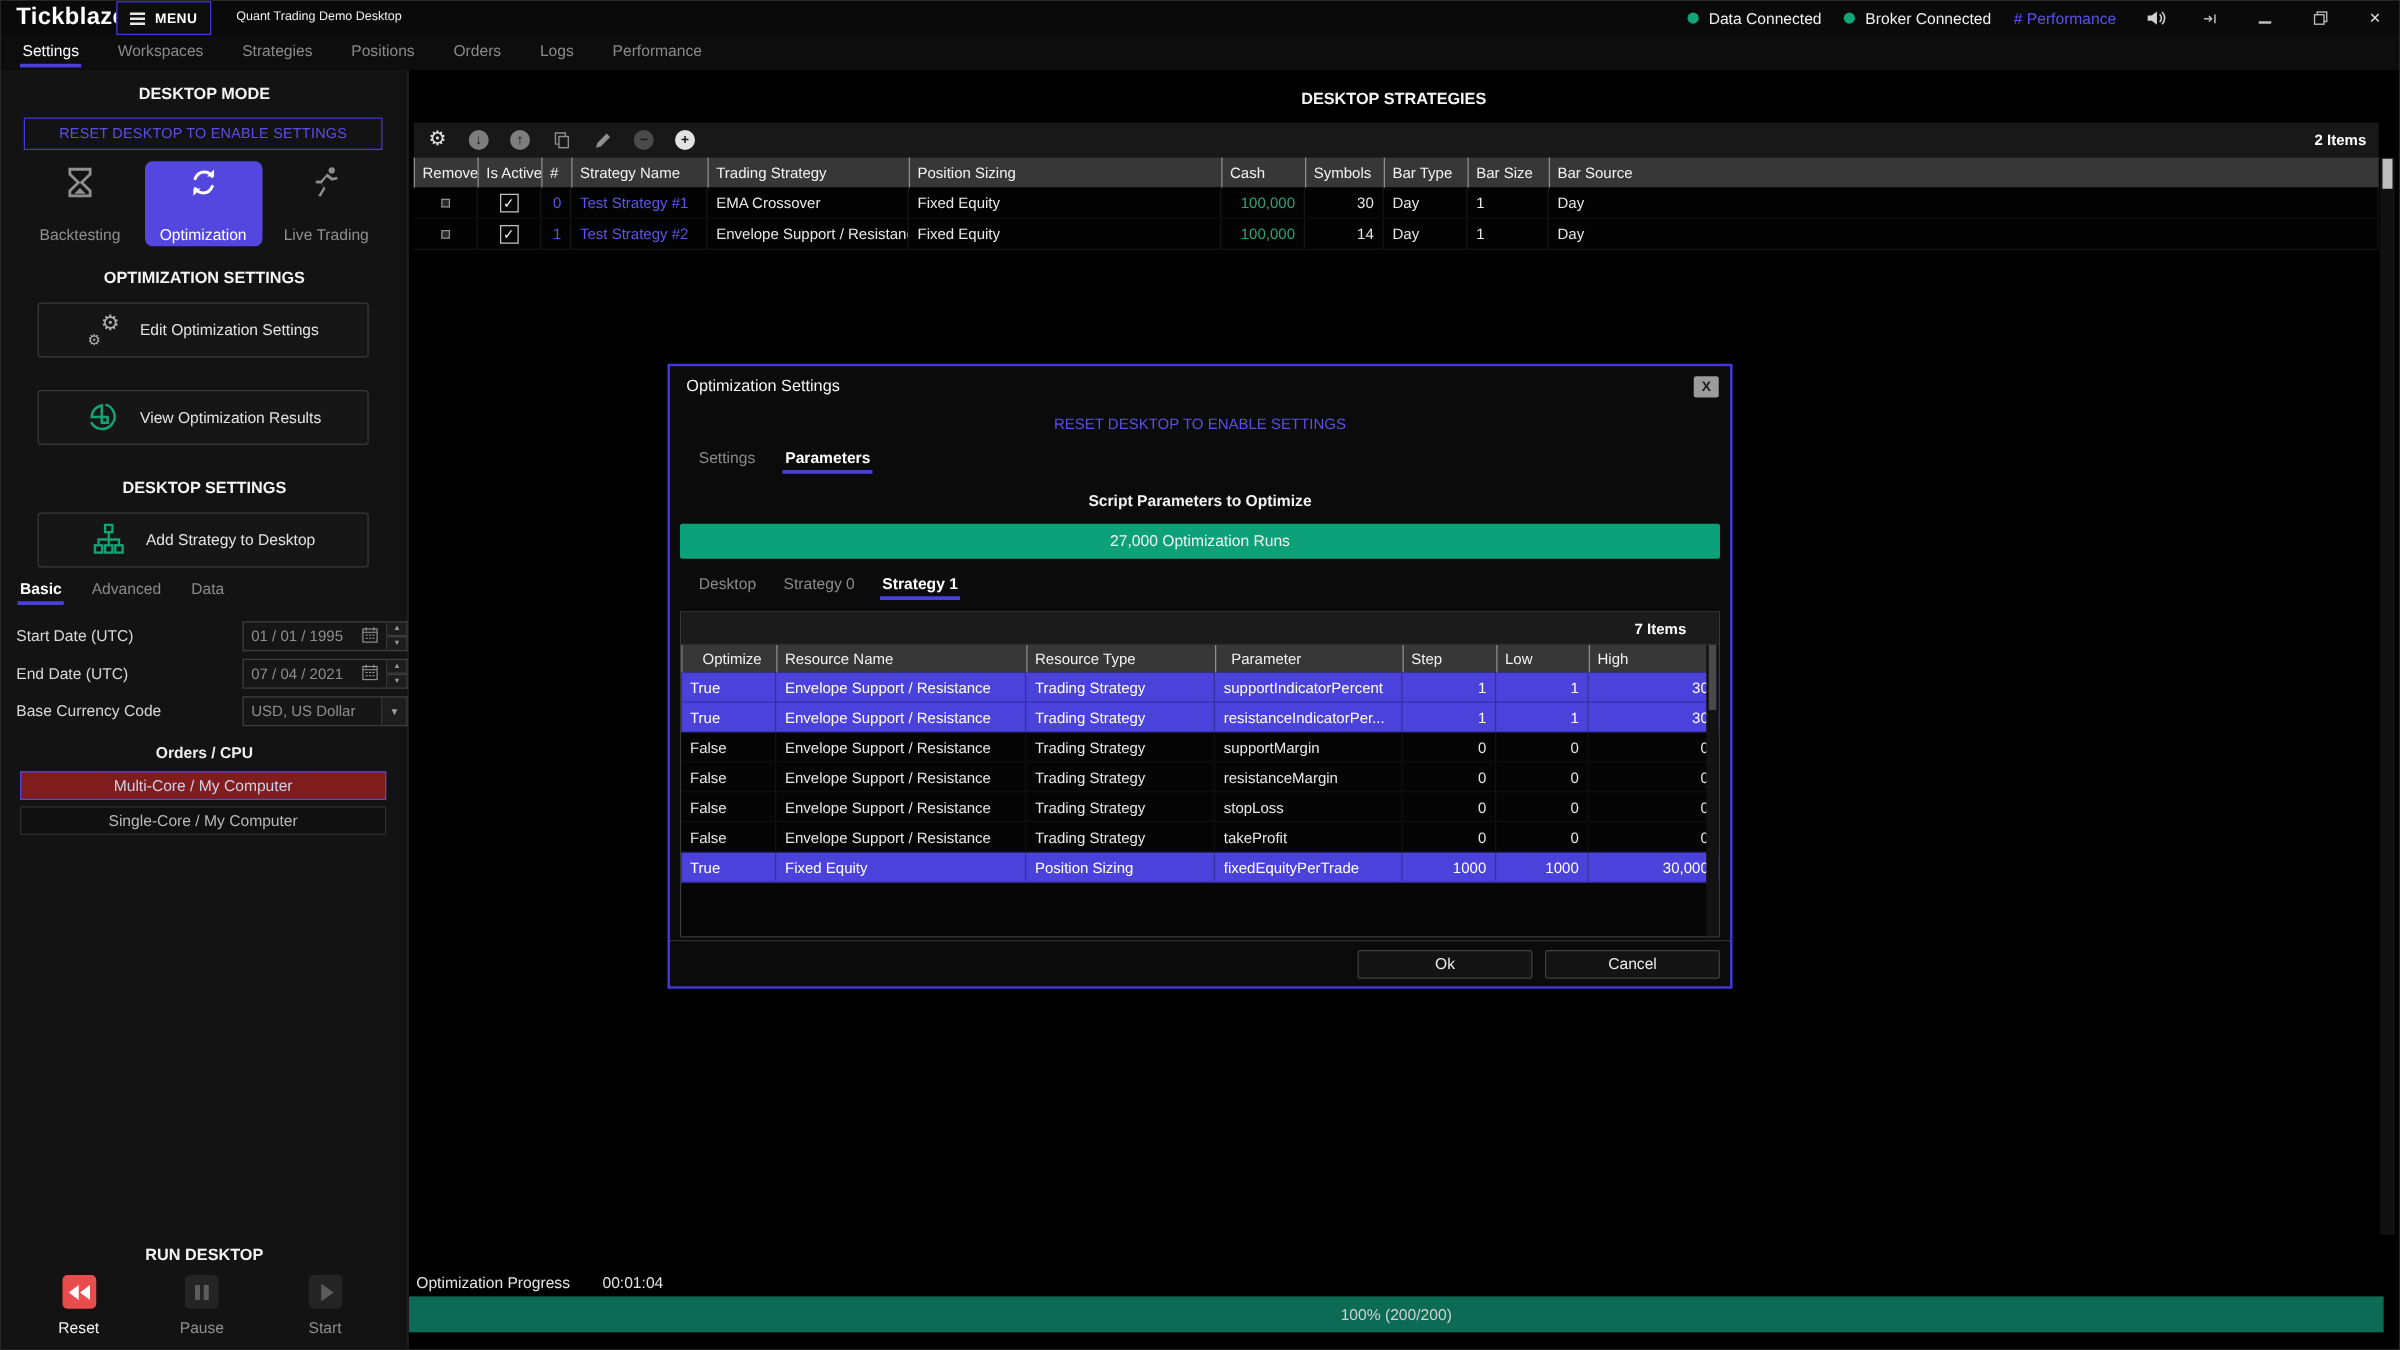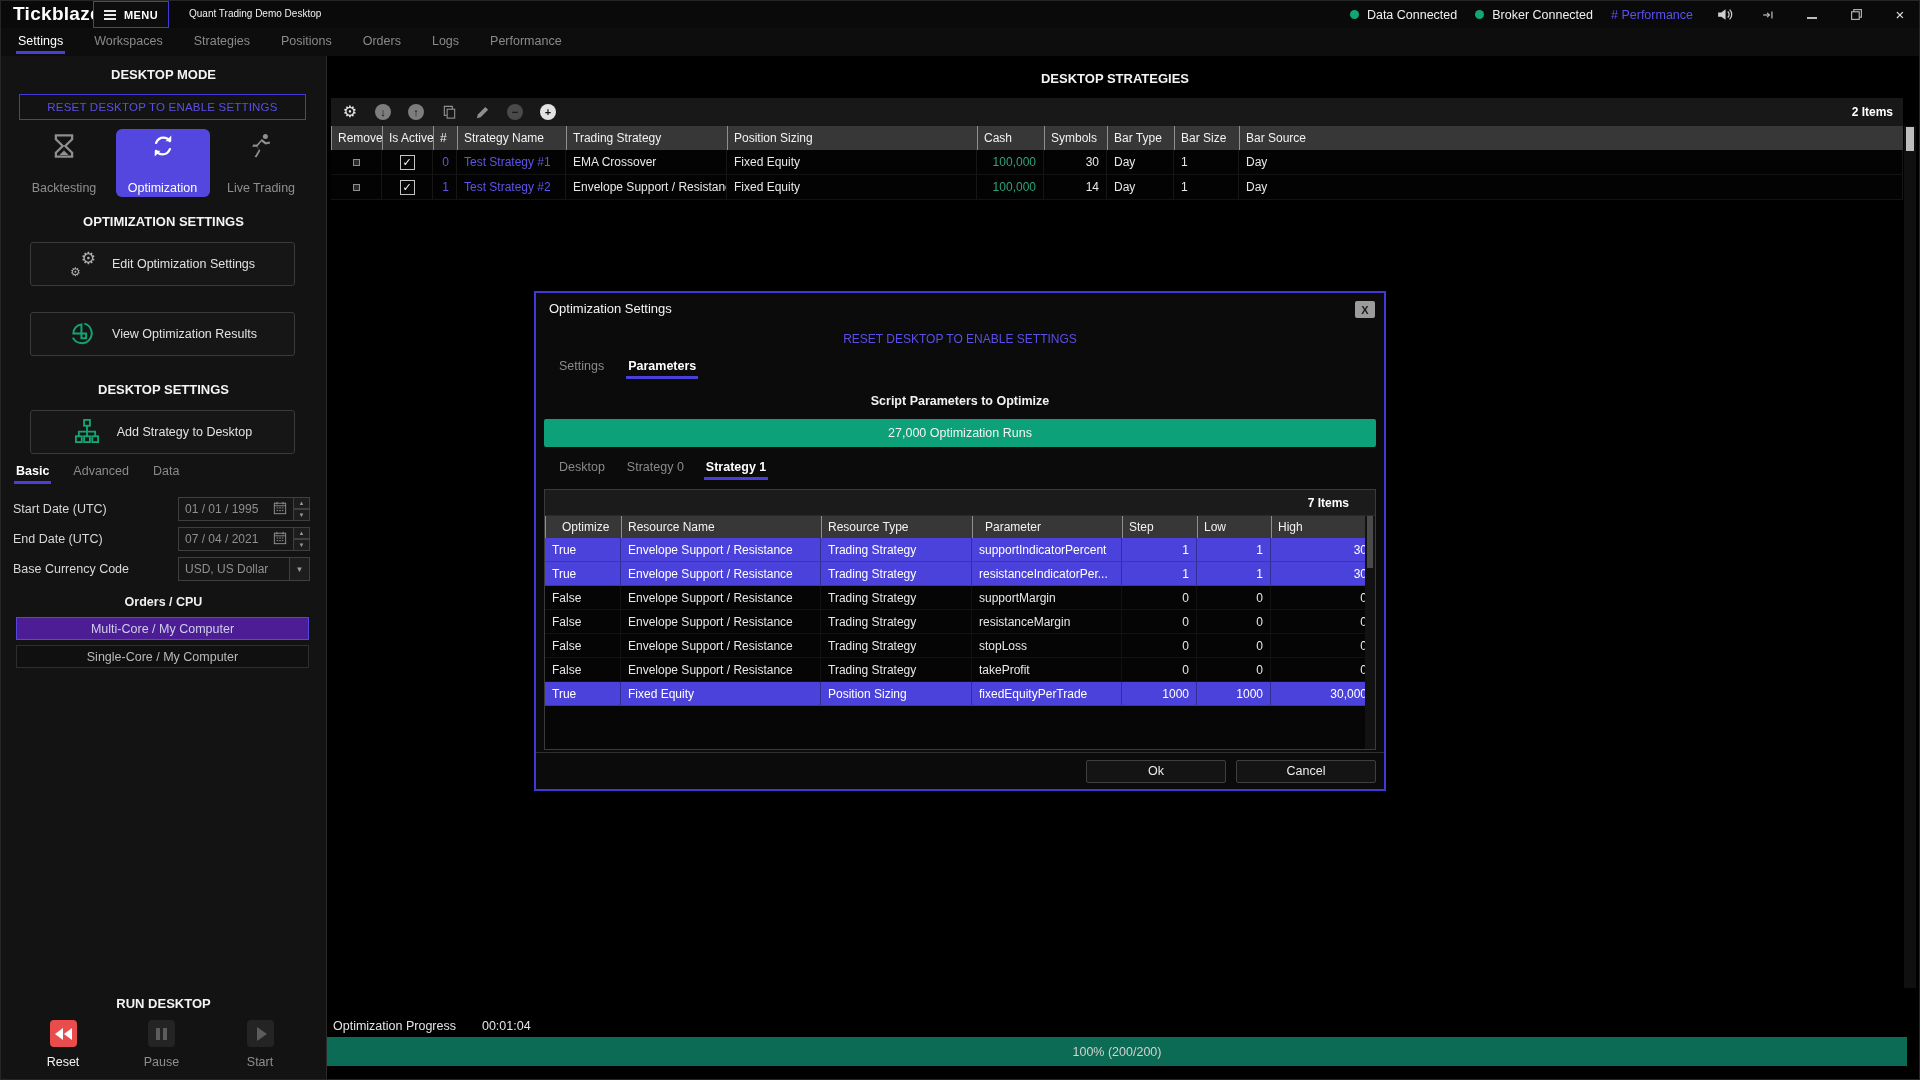--- a/index.html
+++ b/index.html
@@ -46,37 +46,37 @@
     border-radius:3px; display:flex; align-items:center; justify-content:center; gap:16px; color:#e2e2e2; cursor:pointer; }
   #edit-btn { top:186px; } #view-btn { top:256px; } #add-btn { top:354px; }
   #t-desktop { top:326px; }
   .gears { position:relative; width:26px; height:24px; color:#b0b0b0; }
   .gear-big { position:absolute; right:0; top:-4px; font-size:17px; }
   .gear-small { position:absolute; left:0; bottom:-3px; font-size:12px; }
   .sb-tabs { position:absolute; top:408px; left:15px; display:flex; gap:24px; }
   .sb-tab { position:relative; color:#8a8a8a; padding-bottom:6px; font-size:12.5px; cursor:pointer; }
   .sb-tab.active { color:#fff; font-weight:bold; }
   .sb-tab.active::after { content:""; position:absolute; left:-2px; right:-2px; bottom:0; height:3px; background:#4b3fd9; }
-  .fields { position:absolute; top:441px; left:12px; right:16px; }
+  .fields { position:absolute; top:441px; left:12px; right:0; }
   .field-row { height:24px; margin-bottom:6px; display:flex; align-items:center; }
   .field-label { flex:1; color:#d8d8d8; }
   .field-box { width:116px; height:24px; border:1px solid #3f3f3f; background:#161616; color:#8f8f8f;
     display:flex; align-items:center; padding:0 6px; gap:5px; cursor:text; }
   .field-value { flex:1; white-space:nowrap; font-size:12px; }
   .spinner { width:16px; height:24px; display:flex; flex-direction:column; }
   .spin-btn { flex:1; border:1px solid #3f3f3f; border-left:none; background:#1d1d1d; color:#9a9a9a;
     font-size:6px; display:flex; align-items:center; justify-content:center; cursor:pointer; }
   .select-box { width:112px; }
   .drop-btn { width:20px; height:24px; border:1px solid #3f3f3f; border-left:none; background:#1d1d1d;
     display:flex; align-items:center; justify-content:center; cursor:pointer; }
   .speed-title { position:absolute; top:539px; left:0; right:0; text-align:center; font-weight:bold; font-size:12.5px; color:#f0f0f0; }
   .speed-opts { position:absolute; top:561px; left:15px; right:17px; }
   .option-btn { height:23px; margin-bottom:5px; background:#101010; border:1px solid #2e2e2e; color:#b9b9b9;
     display:flex; align-items:center; justify-content:center; cursor:pointer; }
-  .option-btn.selected { background:#4c1d95; border-color:#5347e0; color:#cfcfe8; }
+  .option-btn.selected { background:#7f1d1d; border-color:#5347e0; color:#cfcfe8; }
   #t-run { top:940px; }
   .run-buttons { position:absolute; top:964px; left:20px; right:24px; display:flex; justify-content:space-between; }
   .run-btn { width:84px; display:flex; flex-direction:column; align-items:center; gap:8px; cursor:pointer; }
   .run-icon { width:27px; height:27px; border-radius:4px; display:flex; align-items:center; justify-content:center; gap:1px; }
   .run-icon.reset { background:#e84c4c; }
   .run-icon.pause, .run-icon.start { background:#242424; }
   .tri-l { width:0; height:0; border-top:6px solid transparent; border-bottom:6px solid transparent; border-right:8px solid #fff; }
   .pbar { width:4px; height:12px; background:#5c5c5c; margin:0 1px; }
   .tri-r { width:0; height:0; border-top:7px solid transparent; border-bottom:7px solid transparent; border-left:10px solid #5c5c5c; margin-left:3px; }
   .run-label { font-size:12.5px; color:#8f8f8f; }

